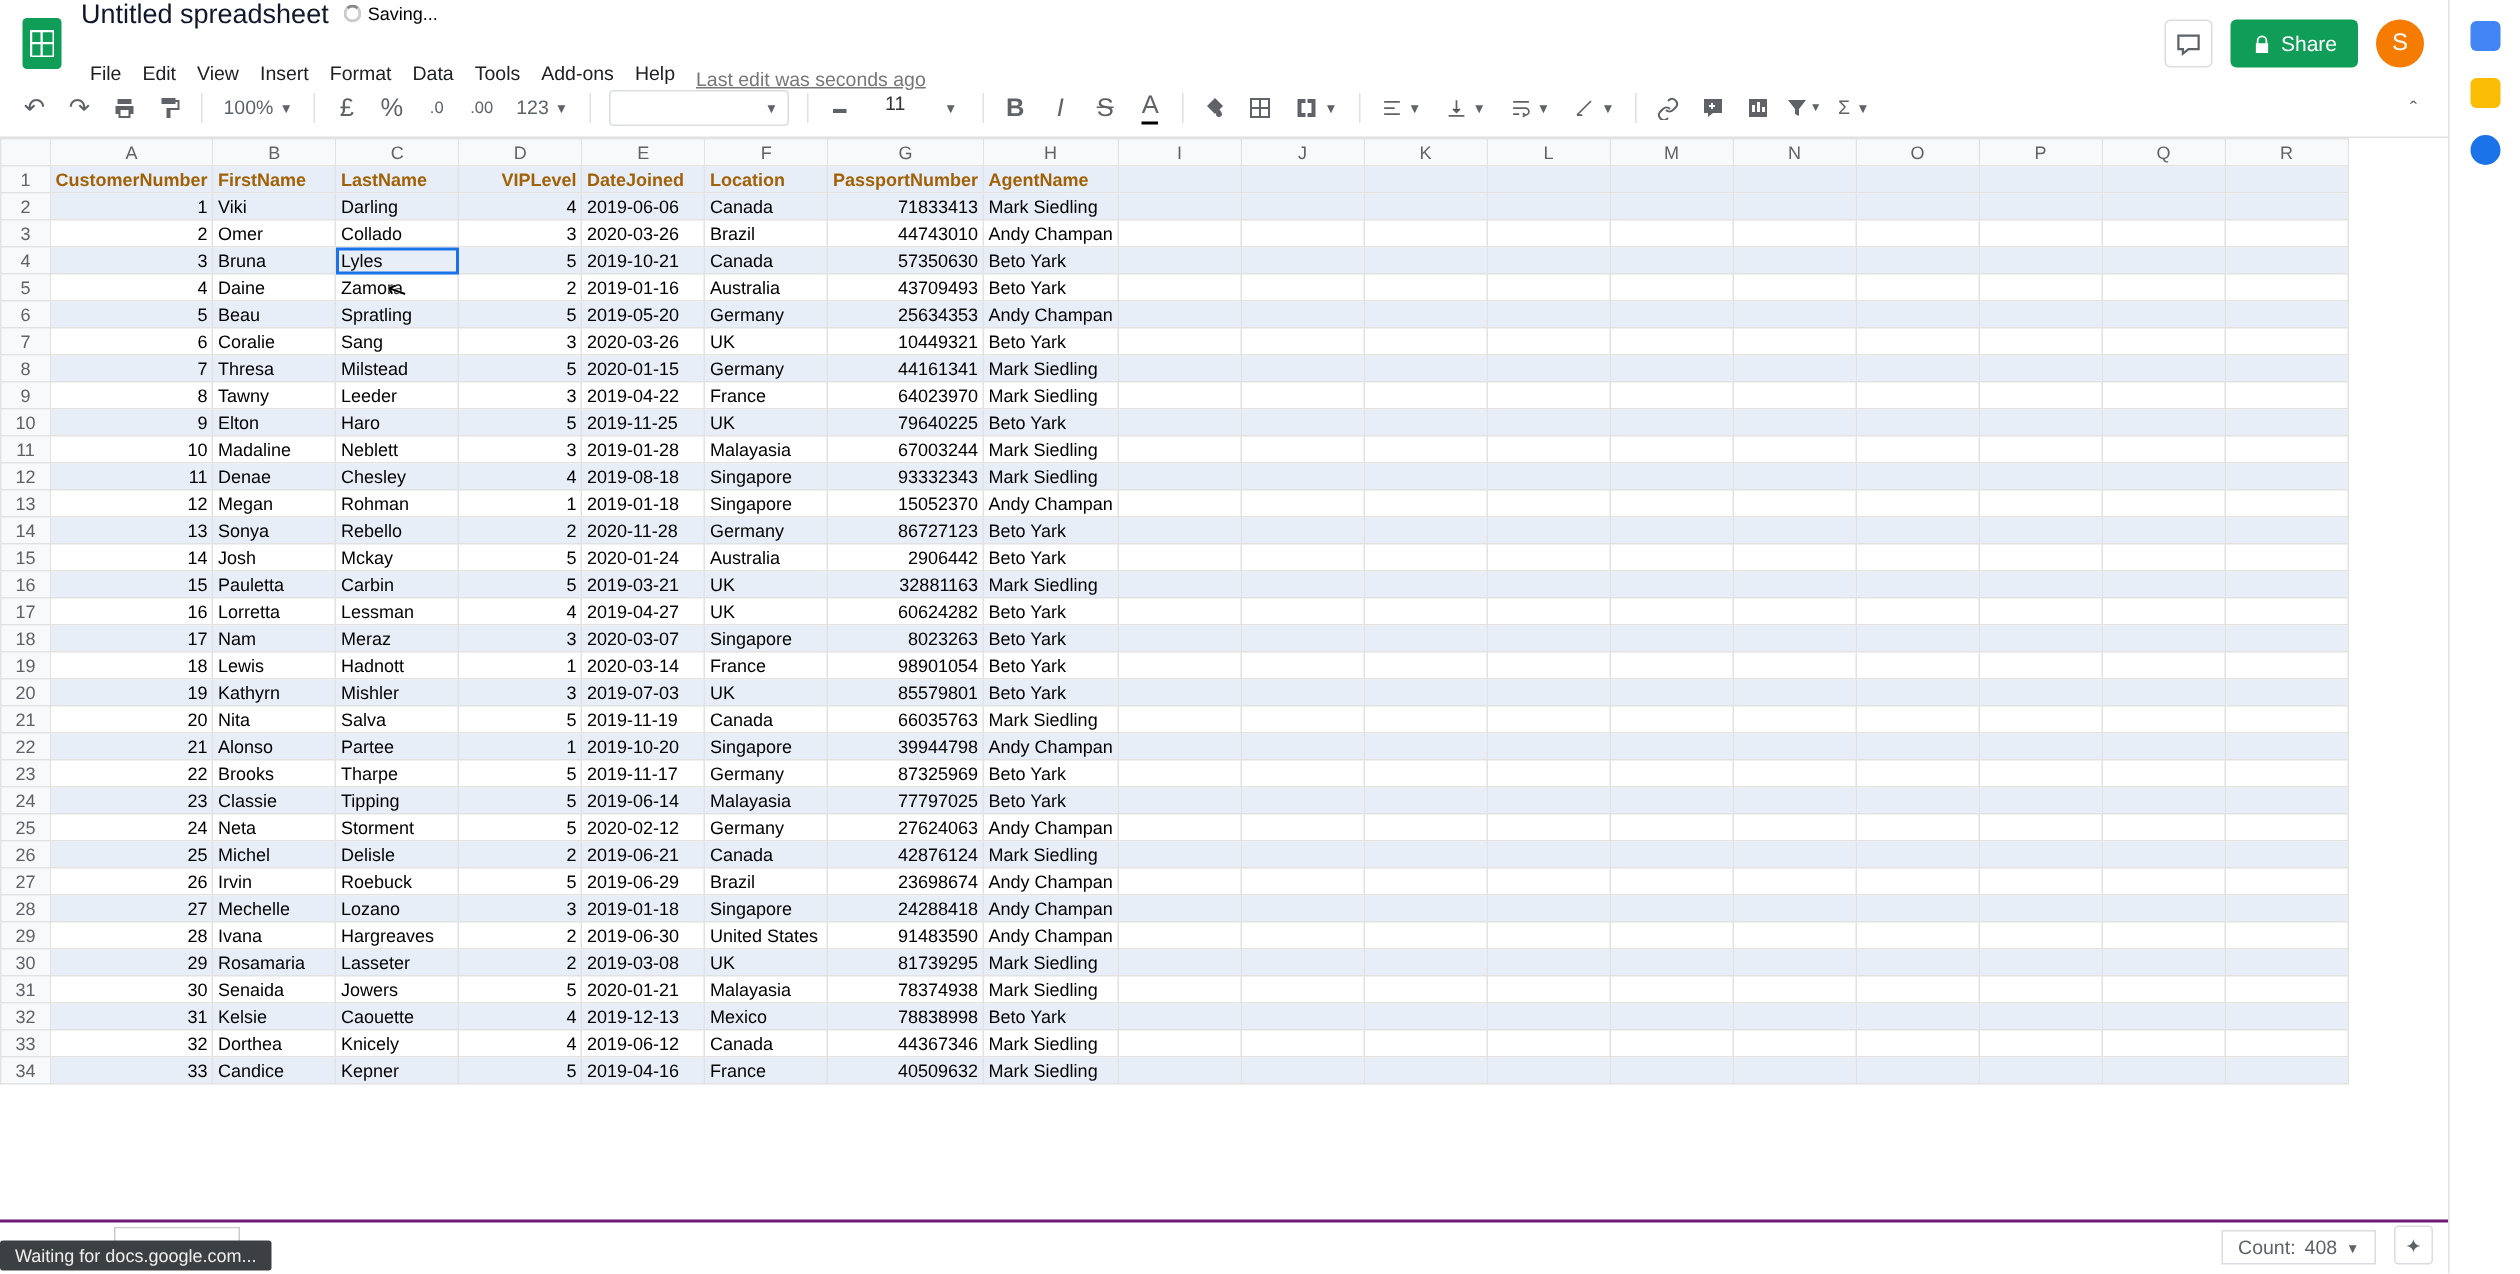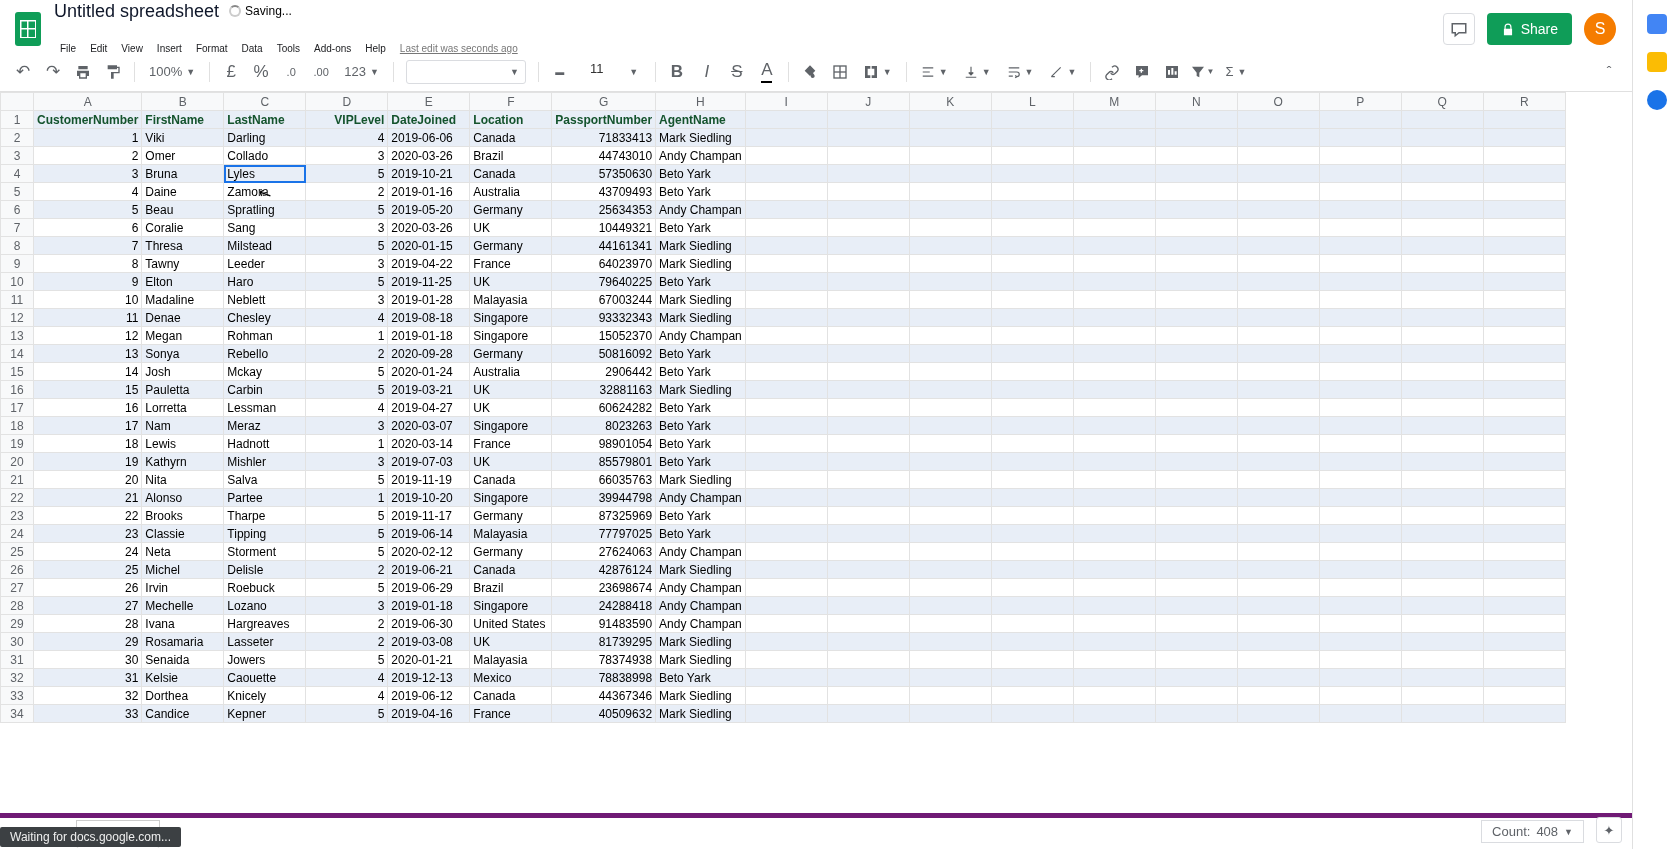--- a/index.html
+++ b/index.html
@@ -18,21 +18,21 @@
                 linear-gradient(#fff 0 0) 0 100%/100% 1.5px no-repeat,
                 linear-gradient(#fff 0 0) 0 0/1.5px 100% no-repeat,
                 linear-gradient(#fff 0 0) 50% 0/1.5px 100% no-repeat,
                 linear-gradient(#fff 0 0) 100% 0/1.5px 100% no-repeat; }
   .title-block { display:flex; flex-direction:column; margin-left:6px; flex:1; }
   .title-row1 { display:flex; align-items:center; gap:10px; }
   .doc-title { font-size: 18px; color:#0f172a; }
   .saving { font-size: 12px; color:#000000; display:flex; align-items:center; gap:4px; }
   .spin { width:12px; height:12px; border:2px solid #ccc; border-top-color:#888; border-radius:50%; display:inline-block; }
 
-  .menu-bar { display:flex; gap:2px; align-items:center; font-size:10px; color:#202124; margin-top:17px; }
+  .menu-bar { display:flex; gap:2px; align-items:flex-end; font-size:13px; color:#202124; margin-top:17px; }
   .menu-item { padding:4px 6px; border-radius:3px; cursor:pointer; }
   .last-edit { color:#777; text-decoration: underline; margin-left:6px; }
 
   .header-right { display:flex; align-items:center; gap:12px; }
   .comment-btn { width:32px; height:32px; border:1px solid #dadce0; border-radius:4px; display:flex; align-items:center; justify-content:center; color:#5f6368; }
   .share-btn { background:#0f9d58; color:#fff; padding:8px 14px; border-radius:4px; font-size:14px; font-weight:500; display:flex; align-items:flex-end; gap:6px; }
   .avatar { width:32px; height:32px; border-radius:50%; background:#f57c00; color:#fff; display:flex; align-items:center; justify-content:center; font-weight:500; }
 
   
   .toolbar { display:flex; align-items:center; padding:4px 10px; border-bottom:1px solid #e0e0e0; height:40px; gap:4px; color:#5f6368; }
@@ -55,28 +55,28 @@
   .sheet-area { flex:1; position:relative; overflow:hidden; display:flex; }
   .grid-wrap { flex:1; overflow:auto; }
   table.sheet { border-collapse:collapse; table-layout:fixed; }
   table.sheet th, table.sheet td { border:1px solid #e2e2e2; font-size:12px; height:18px; padding:0 3px; white-space:nowrap; overflow:hidden; }
   table.sheet .row-hdr { width:33px; background:#f8f9fa; color:#5f6368; text-align:center; position:sticky; left:0; font-weight:normal; }
   table.sheet thead th { background:#f8f9fa; color:#5f6368; font-weight:normal; text-align:center; position:sticky; top:0; }
   table.sheet thead th.corner { position:sticky; left:0; z-index:3; }
   .colA{width:82px}.colB{width:82px}.colC{width:82px}.colD{width:82px}.colE{width:82px}.colF{width:82px}.colG{width:82px}.colH{width:82px}
   .colRest{width:82px}
   .data-border td { border-color:#bdbdbd; }
-  .hdr-row td { font-weight:bold; color:#14532d; }
+  .hdr-row td { font-weight:bold; color:#a16207; }
   .shade td { background:#e8eef7; }
   .num { text-align:right; }
   .active-cell { outline:2px solid #1a73e8; outline-offset:-2px; }
   .cursor-arrow { position:absolute; pointer-events:none; font-size:16px; color:#000; text-shadow:0 0 2px #fff; transform:rotate(-25deg); }
 
   
-  .sheet-tabs { height:36px; border-top:5px solid #701a75; display:flex; align-items:center; padding:15px 8px; gap:8px; font-size:13px; color:#5f6368; position:relative; }
+  .sheet-tabs { height:36px; border-top:2px solid #701a75; display:flex; align-items:center; padding:15px 8px; gap:8px; font-size:13px; color:#5f6368; position:relative; }
   .sheet-tab { padding:6px 14px; border-top:1px solid #ccc; border-left:1px solid #ccc; border-right:1px solid #ccc; border-radius:0 0 3px 3px; color:#202124; }
   .status-pill { position:absolute; left:0; bottom:2px; background:#3c4043; color:#eee; font-size:12px; padding:3px 10px; border-radius:2px; }
   .count-box { position:absolute; right:48px; bottom:6px; background:#fff; border:1px solid #dadce0; padding:3px 10px; font-size:13px; display:flex; align-items:center; gap:6px; }
   .explore-btn { position:absolute; right:10px; bottom:6px; width:26px; height:26px; border:1px solid #dadce0; border-radius:3px; display:flex; align-items:center; justify-content:center; }
 
   
   .side-panel { width:48px; border-left:1px solid #e0e0e0; display:flex; flex-direction:column; align-items:center; padding-top:14px; gap:18px; }
   .side-icon { width:20px; height:20px; border-radius:4px; }
   .cal { background:#4285f4; }
   .keep { background:#fbbc04; }
@@ -549,23 +549,23 @@
               <td></td>
               <td></td>
               <td></td>
             </tr>
             <tr class="data-border shade">
               <th class="row-hdr">14</th>
               <td class="num">13</td>
               <td>Sonya</td>
               <td>Rebello</td>
               <td class="num">2</td>
-              <td>2020-09-28</td>
+              <td>2020-11-28</td>
               <td>Germany</td>
-              <td class="num">50816092</td>
+              <td class="num">86727123</td>
               <td>Beto Yark</td>
               <td></td>
               <td></td>
               <td></td>
               <td></td>
               <td></td>
               <td></td>
               <td></td>
               <td></td>
               <td></td>

